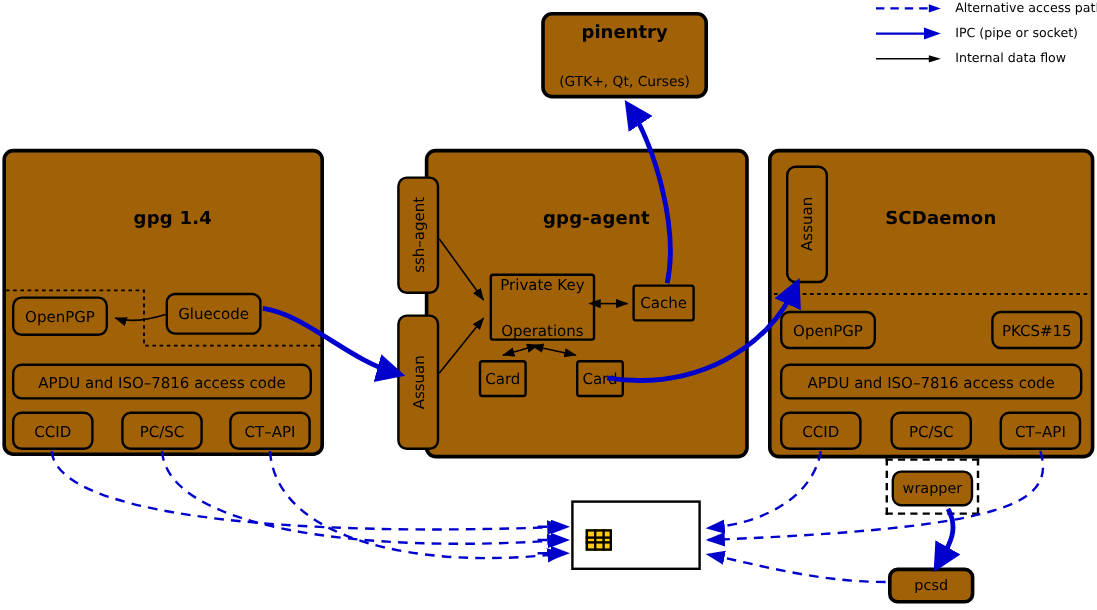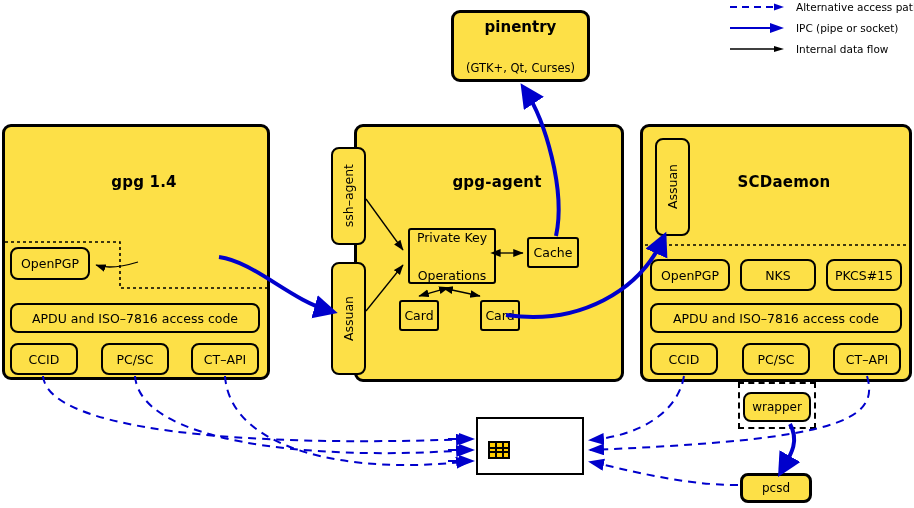--- a/index.html
+++ b/index.html
@@ -21,21 +21,21 @@
     position: absolute;
     left: 0;
     top: 0;
     width: 914px;
     height: 508px;
     pointer-events: none;
   }
   .box {
     position: absolute;
     box-sizing: border-box;
-    background: #fde047;
+    background: #a16207;
     border: 2px solid #000000;
     display: flex;
     align-items: center;
     justify-content: center;
     text-align: right;
     color: #000000;
   }
   .bigbox {
     border-radius: 9px;
     border-width: 3px;
@@ -182,20 +182,23 @@
   </div>
 
   <svg class="svg-layer">
     <polyline points="5,242 120,242 120,288 268,288" fill="none" stroke="#000000" stroke-width="1.6" stroke-dasharray="3,3"></polyline>
   </svg>
 
   <div class="box subbox" style="left:10px; top:247px; width:80px; height:33px;">
     <span>OpenPGP</span>
   </div>
 
+  <div class="box subbox" style="left:138px; top:244px; width:80px; height:35px;">
+    <span>Gluecode</span>
+  </div>
 
   <div class="box subbox" style="left:10px; top:303px; width:250px; height:30px;">
     <span>APDU and ISO–7816 access code</span>
   </div>
 
   <div class="box subbox" style="left:10px; top:343px; width:68px; height:32px;">
     <span>CCID</span>
   </div>
   <div class="box subbox" style="left:101px; top:343px; width:68px; height:32px;">
     <span>PC/SC</span>
@@ -240,23 +243,20 @@
   <div class="box subbox" style="left:655px; top:138px; width:35px; height:98px;">
     <span class="vert">Assuan</span>
   </div>
 
   <svg class="svg-layer">
     <line x1="645" y1="245" x2="908" y2="245" stroke="#000000" stroke-width="1.6" stroke-dasharray="3,3"></line>
   </svg>
 
   <div class="box subbox" style="left:650px; top:259px; width:80px; height:32px;">
     <span>OpenPGP</span>
-  </div>
-  <div class="box subbox" style="left:740px; top:259px; width:76px; height:32px;">
-    <span>NKS</span>
   </div>
   <div class="box subbox" style="left:826px; top:259px; width:76px; height:32px;">
     <span>PKCS#15</span>
   </div>
 
   <div class="box subbox" style="left:650px; top:303px; width:252px; height:30px;">
     <span>APDU and ISO–7816 access code</span>
   </div>
 
   <div class="box subbox" style="left:650px; top:343px; width:68px; height:32px;">

